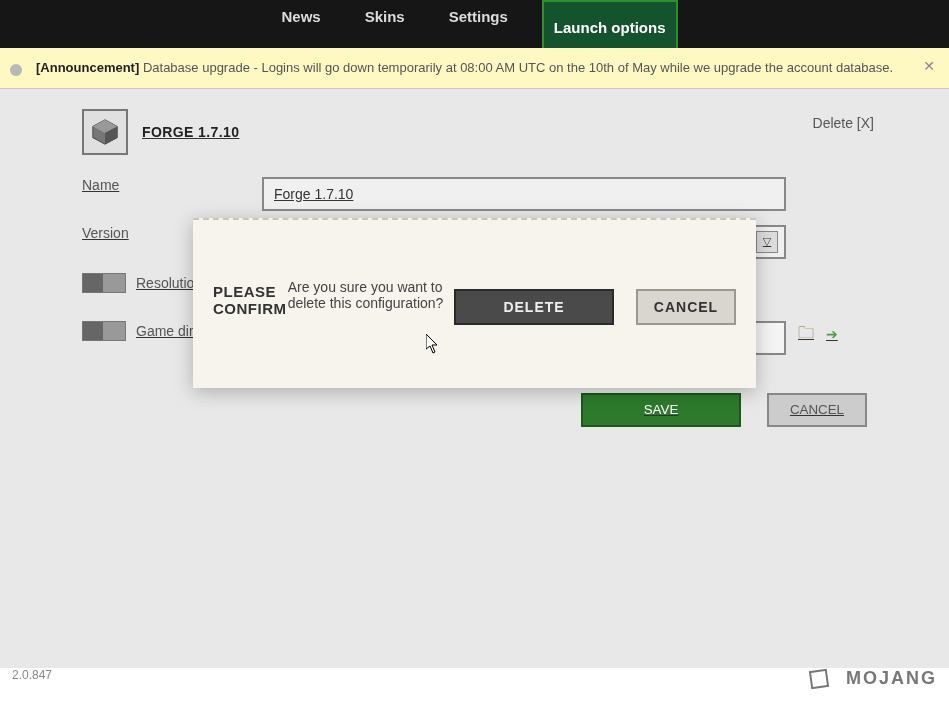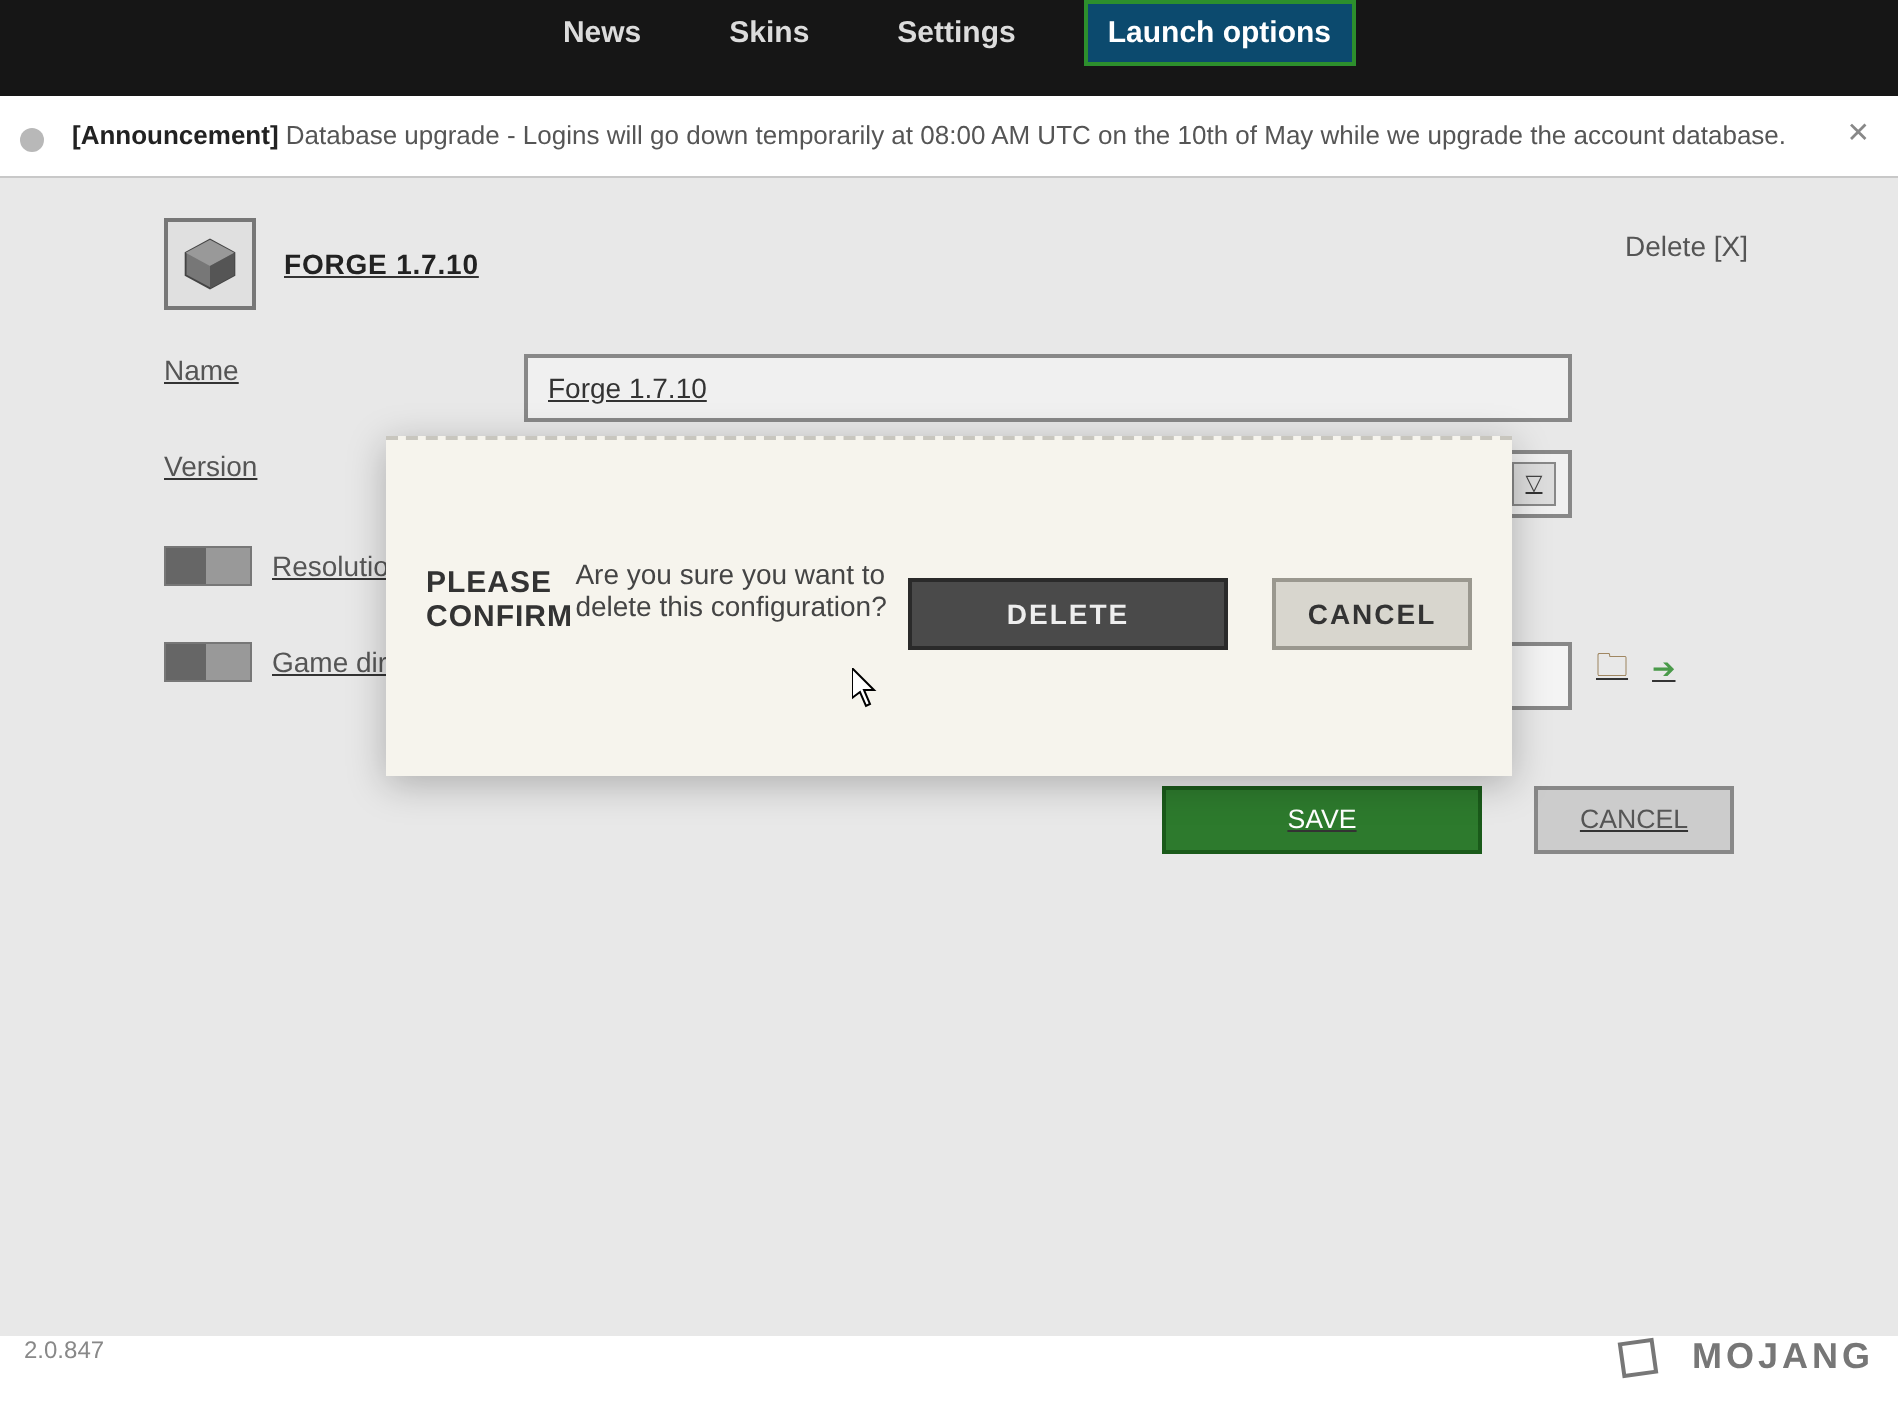--- a/index.html
+++ b/index.html
@@ -24,25 +24,25 @@
   .topbar .tab {
     color: #dcdcdc;
     font-weight: 600;
     font-size: 15px;
     padding: 8px 10px;
     cursor: pointer;
   }
   .topbar .tab.active {
     color: #fff;
     border: 2px solid #2d8f2d;
-    background: #0c4a6e;
-    padding: 6px 10px;
+    background: #14532d;
+    padding: 17px 10px;
   }
   .announcement {
-    background: #ffffff;
+    background: #fef9c3;
     border-bottom: 1px solid #c8c8c8;
     padding: 10px 44px 10px 36px;
     font-size: 13px;
     color: #555;
     position: relative;
     line-height: 1.5;
   }
   .announcement .dot {
     position: absolute;
     left: 10px;

